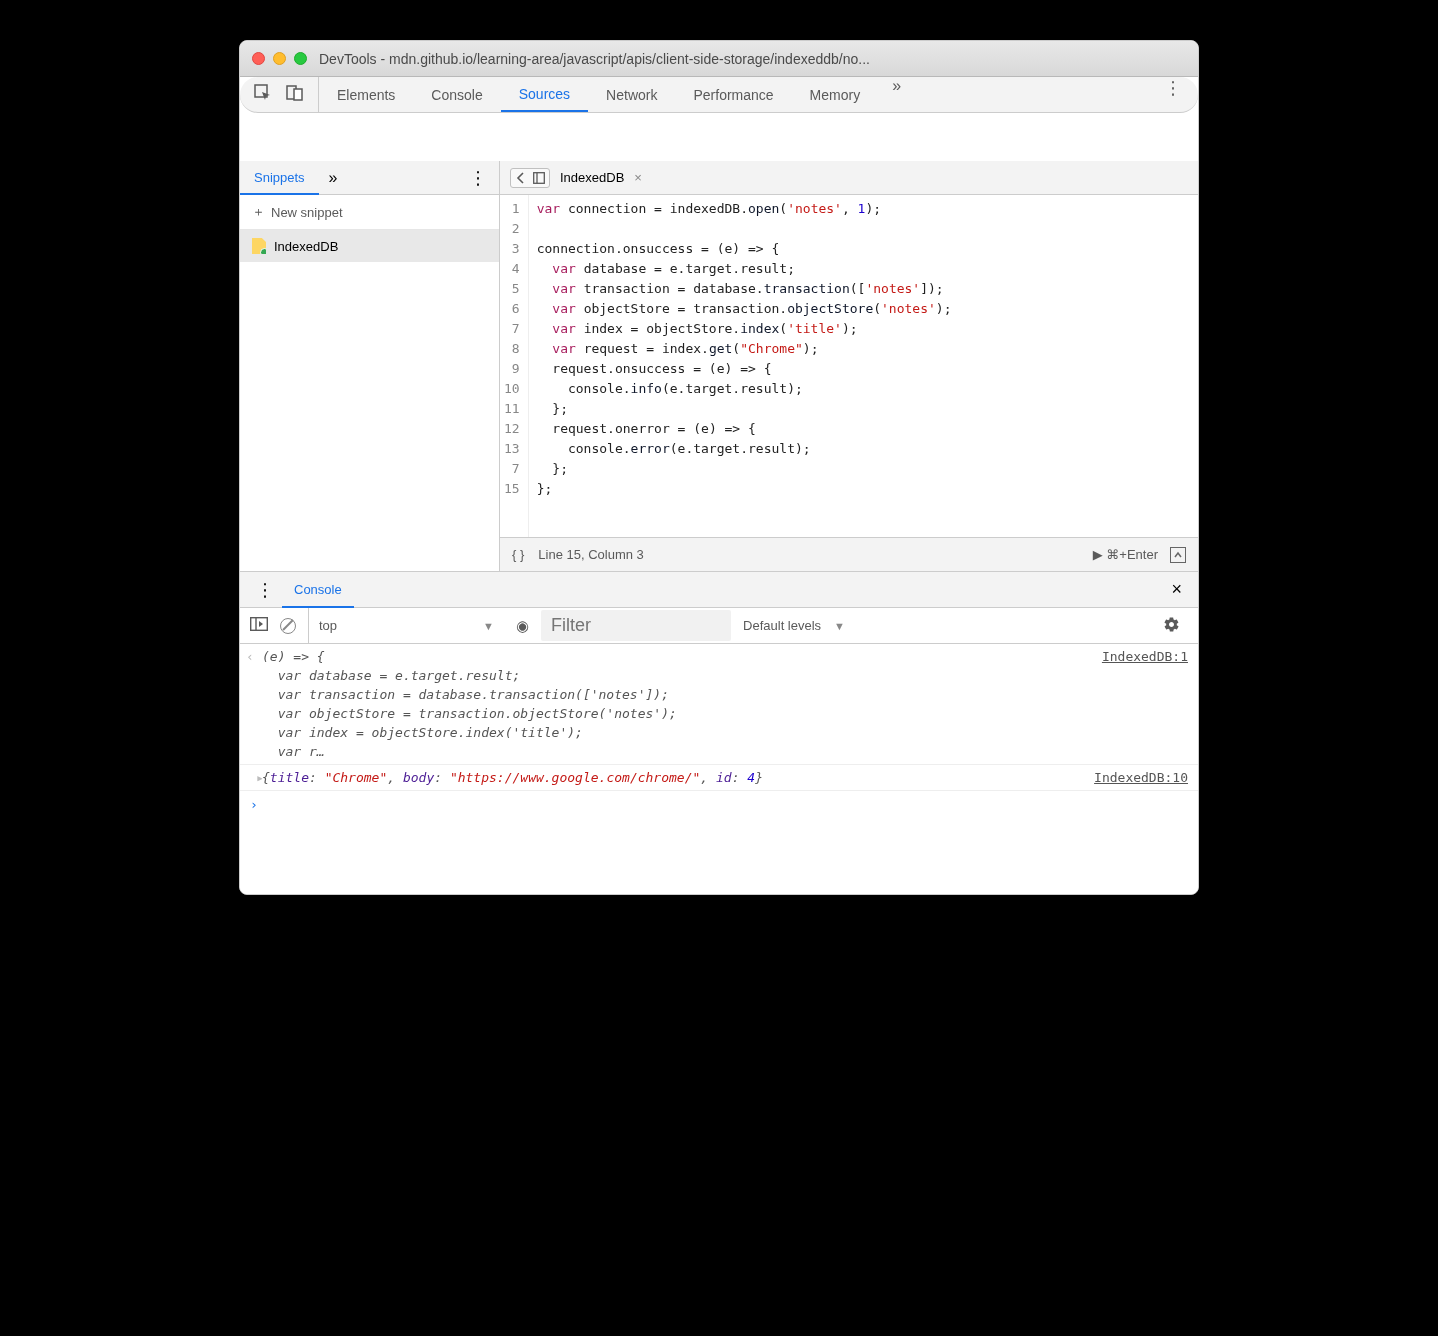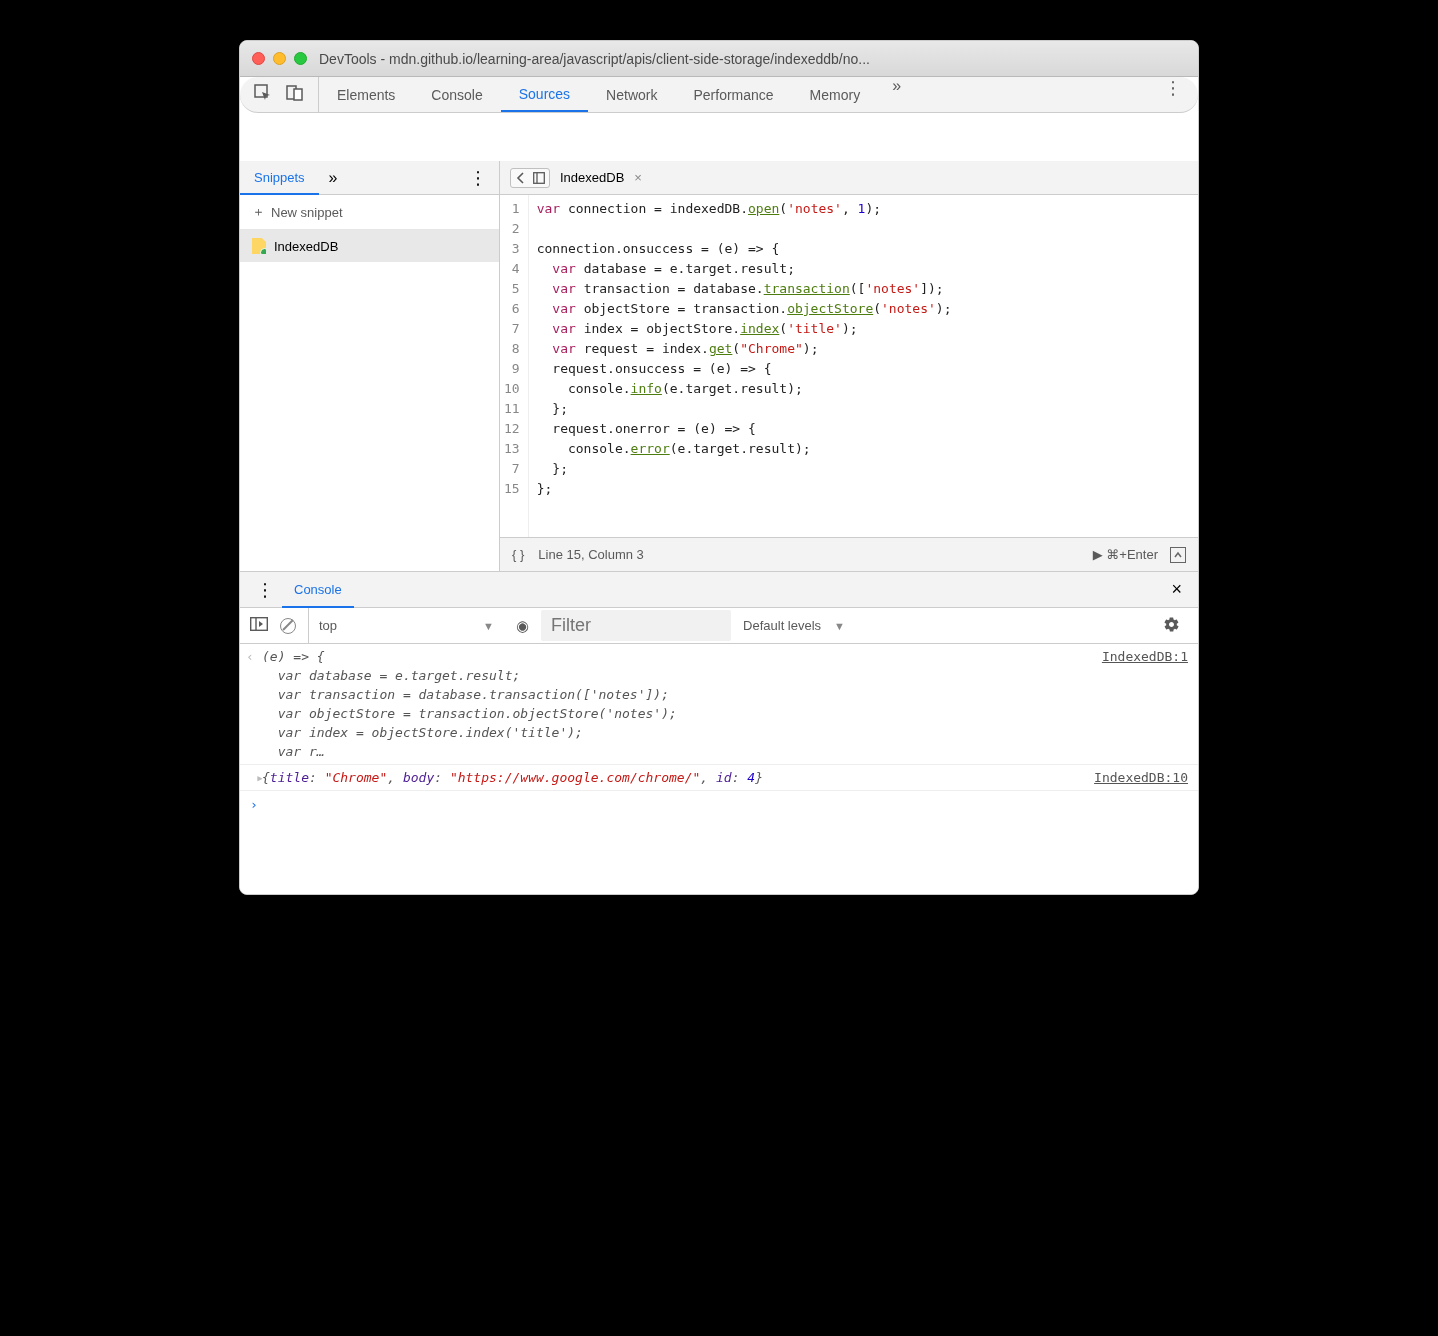--- a/index.html
+++ b/index.html
@@ -68,21 +68,21 @@
 .editor-tabs { height: 34px; display: flex; align-items: center; border-bottom: 1px solid #ccc; background: #f3f3f3; padding: 0 10px; gap: 10px; }
 .nav-toolbar { display: flex; align-items: center; gap: 4px; border: 1px solid #c0c0c0; border-radius: 3px; padding: 2px 3px; background: #f9f9f9; }
 .nav-icon { width: 14px; height: 14px; display: flex; align-items: center; justify-content: center; }
 .filetab { display: flex; align-items: center; gap: 6px; font-size: 13px; }
 .filetab .close { color: #888; cursor: pointer; padding: 0 4px; }
 .codearea { flex: 1; display: flex; font-family: Menlo, Consolas, monospace; font-size: 13px; line-height: 20px; overflow: auto; }
 .gutter { background: #fff; color: #888; text-align: right; padding: 4px 8px 4px 4px; border-right: 1px solid #eee; user-select: none; }
 .code { padding: 4px 8px; white-space: pre; }
 .kw { color: #a71d5d; }
 .pn { color: #222; }
-.fn { color: #4d7c0f; text-decoration: underline; }
+.fn { color: #0f172a; }
 .nm { color: #222; }
 .str { color: #c41a16; }
 .num { color: #1c00cf; }
 
 .statusbar { height: 34px; border-top: 1px solid #ccc; background: #f3f3f3; display: flex; align-items: center; padding: 0 12px; gap: 14px; color: #5a5a5a; }
 .statusbar .right { margin-left: auto; display: flex; align-items: center; gap: 12px; }
 .sq-icon { width: 16px; height: 16px; border: 1px solid #666; display: inline-flex; align-items: center; justify-content: center; }
 
 .drawer { border-top: 1px solid #ccc; }
 .drawer-header { height: 36px; display: flex; align-items: center; background: #f3f3f3; border-bottom: 1px solid #ccc; padding: 0 8px; }

